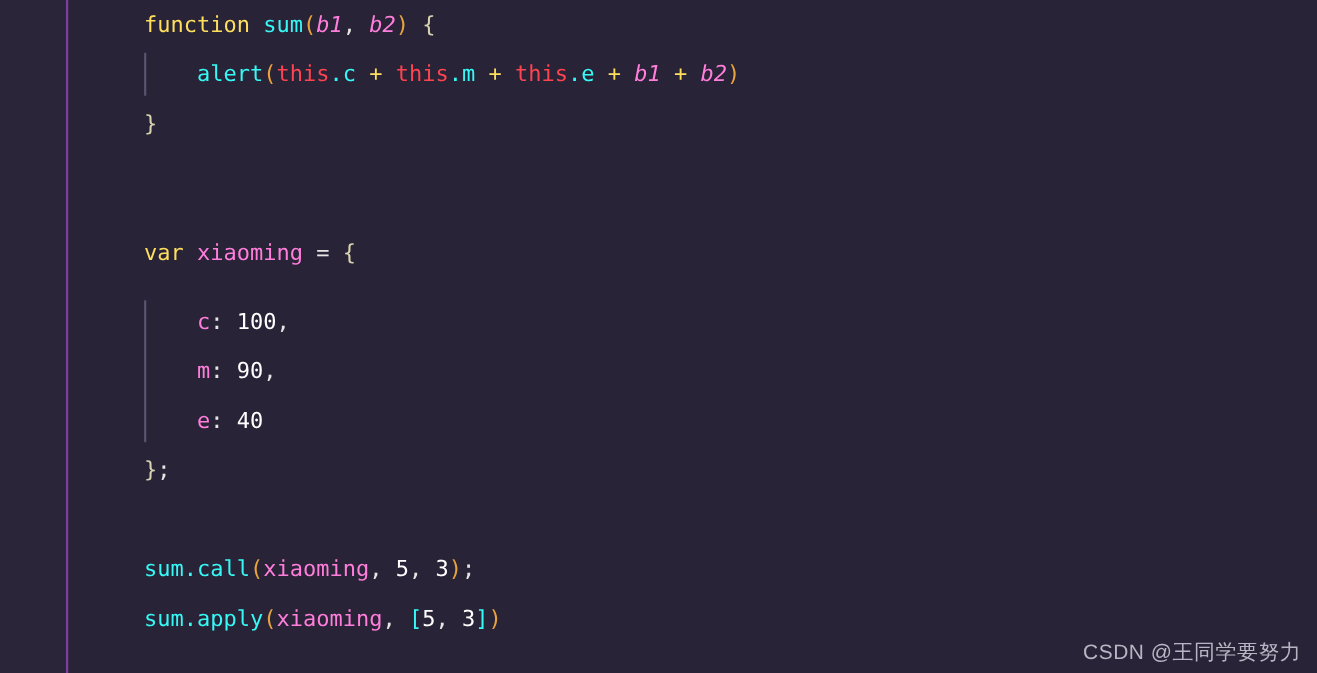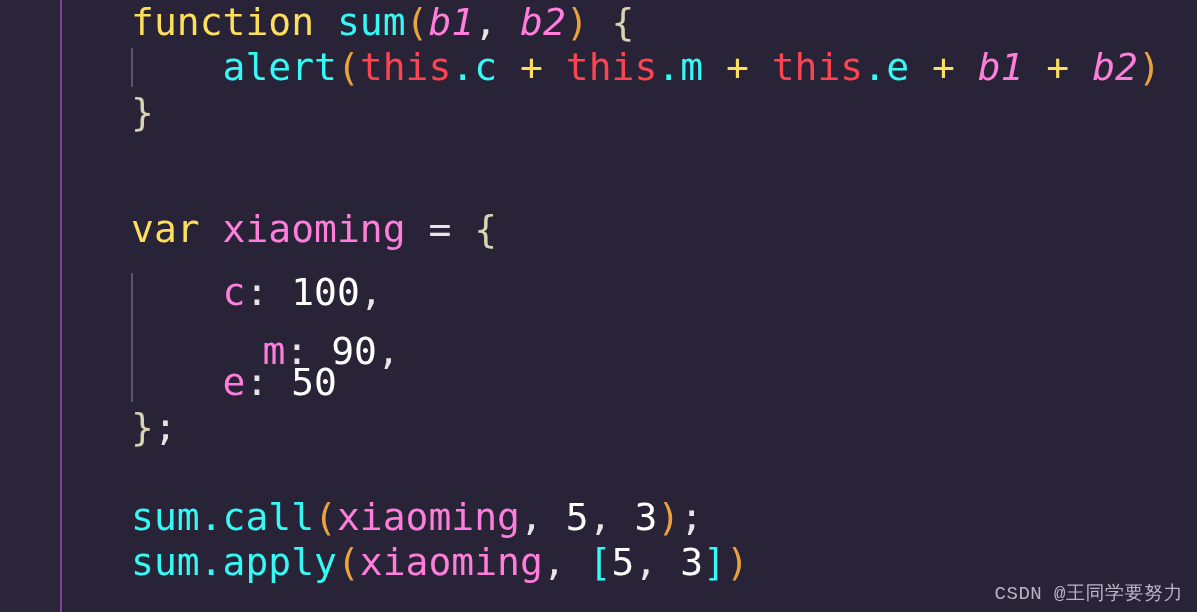--- a/index.html
+++ b/index.html
@@ -49,21 +49,21 @@
     top: 0;
     width: 1066px;
     height: 612px;
   }
 
   .line {
     position: absolute;
     left: 0;
     height: 45px;
     line-height: 45px;
-    font-size: 38px;
+    font-size: 20px;
     white-space: pre;
     letter-spacing: 0;
     font-family: "DejaVu Sans Mono", monospace;
   }
 
   
   .indent-guide {
     position: absolute;
     width: 2px;
     background: #5b5370;
@@ -83,21 +83,21 @@
   .t-num      { color: #ffffff; }               
   .t-punct    { color: #e6e6e6; }               
   .t-bracket  { color: #36f9f6; }               
   .t-dot      { color: #36f9f6; }
 
   
   .watermark {
     position: absolute;
     right: 14px;
     bottom: 6px;
-    font-family: Liberation Mono, monospace;
+    font-family: Liberation Sans, sans-serif;
     font-size: 19px;
     color: #b9b4c4;
     letter-spacing: 0.5px;
     white-space: nowrap;
   }
 </style>
 </head>
 <body>
 
 <div id="editor">
@@ -111,22 +111,22 @@
         <div class="indent-guide" style="top: 273px; height: 129px; left: 0px;"></div>
       </div>
     <div id="code-lines">
         <div class="line" style="top: 0px;"><span class="t-kw">function</span><span class="t-punct"> </span><span class="t-fn">sum</span><span class="t-paren">(</span><span class="t-param">b1</span><span class="t-punct">,</span><span class="t-punct"> </span><span class="t-param">b2</span><span class="t-paren">)</span><span class="t-punct"> </span><span class="t-brace">{</span></div>
         <div class="line" style="top: 45px;"><span class="t-punct">    </span><span class="t-fn">alert</span><span class="t-paren">(</span><span class="t-this">this</span><span class="t-dot">.</span><span class="t-prop">c</span><span class="t-punct"> </span><span class="t-op">+</span><span class="t-punct"> </span><span class="t-this">this</span><span class="t-dot">.</span><span class="t-prop">m</span><span class="t-punct"> </span><span class="t-op">+</span><span class="t-punct"> </span><span class="t-this">this</span><span class="t-dot">.</span><span class="t-prop">e</span><span class="t-punct"> </span><span class="t-op">+</span><span class="t-punct"> </span><span class="t-param">b1</span><span class="t-punct"> </span><span class="t-op">+</span><span class="t-punct"> </span><span class="t-param">b2</span><span class="t-paren">)</span></div>
         <div class="line" style="top: 90px;"><span class="t-brace">}</span></div>
         <div class="line" style="top: 135px;">&nbsp;</div>
         <div class="line" style="top: 180px;">&nbsp;</div>
         <div class="line" style="top: 207px;"><span class="t-kw">var</span><span class="t-punct"> </span><span class="t-var">xiaoming</span><span class="t-punct"> </span><span class="t-punct">=</span><span class="t-punct"> </span><span class="t-brace">{</span></div>
         <div class="line" style="top: 270px;"><span class="t-punct">    </span><span class="t-var">c</span><span class="t-punct">:</span><span class="t-punct"> </span><span class="t-num">100</span><span class="t-punct">,</span></div>
-        <div class="line" style="top: 329px; padding-left: 40px;"><span class="t-punct">    </span><span class="t-var">m</span><span class="t-punct">:</span><span class="t-punct"> </span><span class="t-num">90</span><span class="t-punct">,</span></div>
-        <div class="line" style="top: 360px;"><span class="t-punct">    </span><span class="t-var">e</span><span class="t-punct">:</span><span class="t-punct"> </span><span class="t-num">50</span></div>
+        <div class="line" style="top: 315px;"><span class="t-punct">    </span><span class="t-var">m</span><span class="t-punct">:</span><span class="t-punct"> </span><span class="t-num">90</span><span class="t-punct">,</span></div>
+        <div class="line" style="top: 360px;"><span class="t-punct">    </span><span class="t-var">e</span><span class="t-punct">:</span><span class="t-punct"> </span><span class="t-num">40</span></div>
         <div class="line" style="top: 405px;"><span class="t-brace">}</span><span class="t-punct">;</span></div>
         <div class="line" style="top: 450px;">&nbsp;</div>
         <div class="line" style="top: 495px;"><span class="t-fn">sum</span><span class="t-dot">.</span><span class="t-fn">call</span><span class="t-paren">(</span><span class="t-var">xiaoming</span><span class="t-punct">,</span><span class="t-punct"> </span><span class="t-num">5</span><span class="t-punct">,</span><span class="t-punct"> </span><span class="t-num">3</span><span class="t-paren">)</span><span class="t-punct">;</span></div>
         <div class="line" style="top: 540px;"><span class="t-fn">sum</span><span class="t-dot">.</span><span class="t-fn">apply</span><span class="t-paren">(</span><span class="t-var">xiaoming</span><span class="t-punct">,</span><span class="t-punct"> </span><span class="t-bracket">[</span><span class="t-num">5</span><span class="t-punct">,</span><span class="t-punct"> </span><span class="t-num">3</span><span class="t-bracket">]</span><span class="t-paren">)</span></div>
       </div>
   </div>
 
   <div class="watermark">CSDN @王同学要努力</div>
 
 </div>

